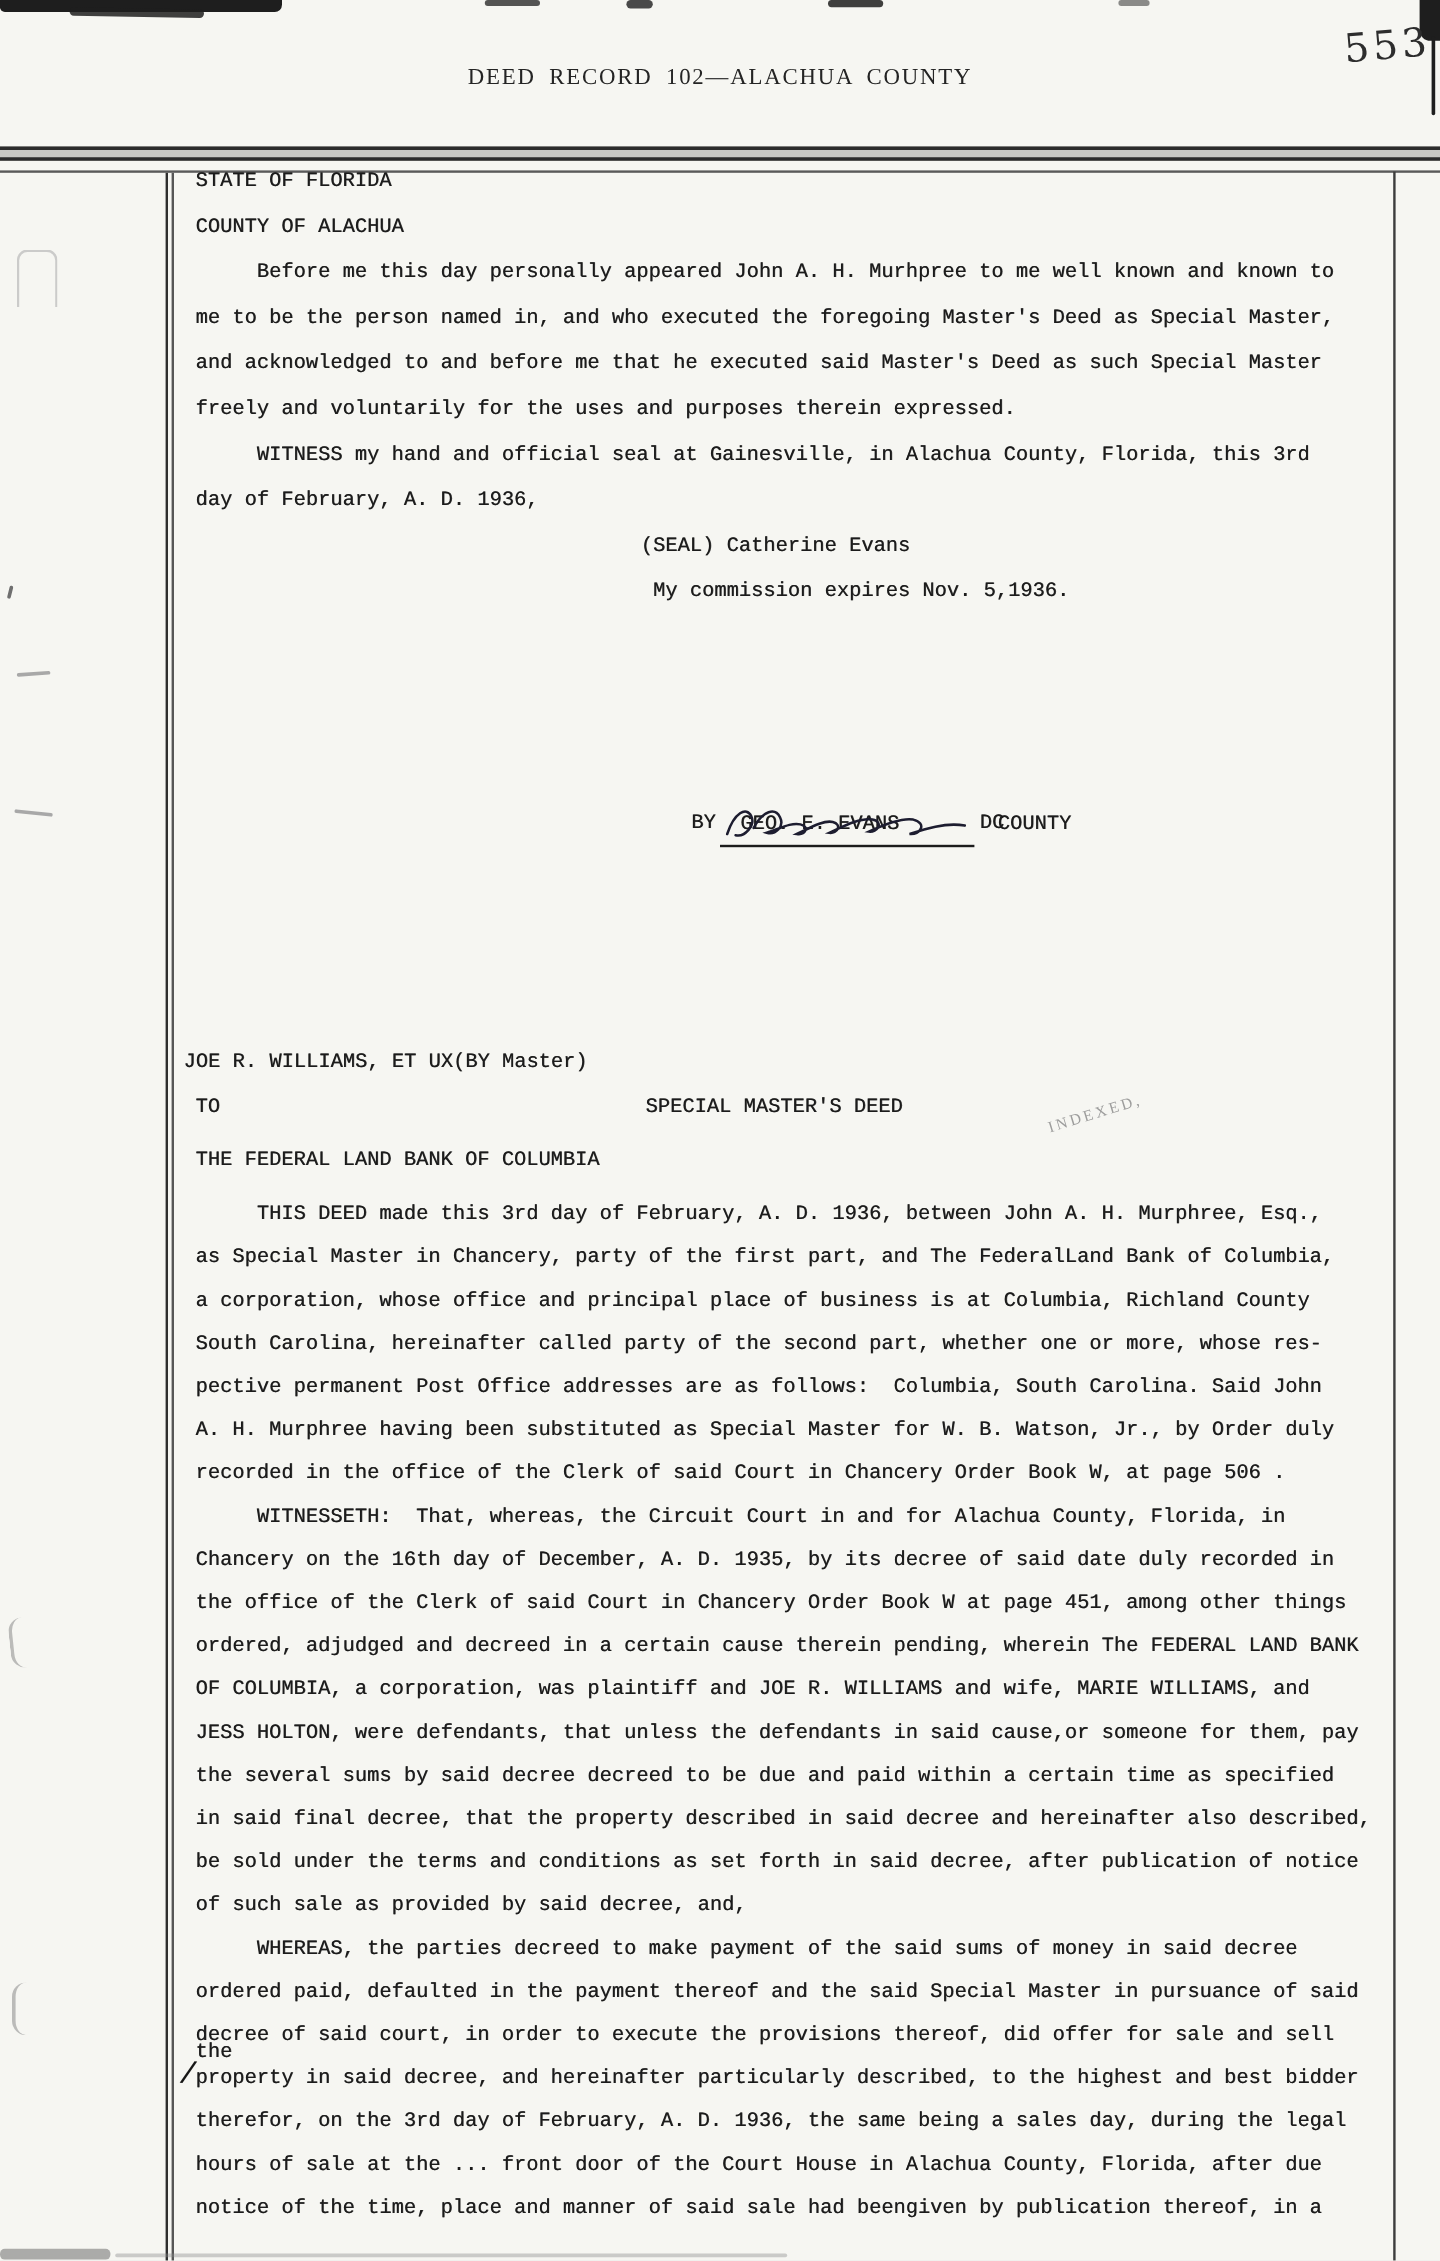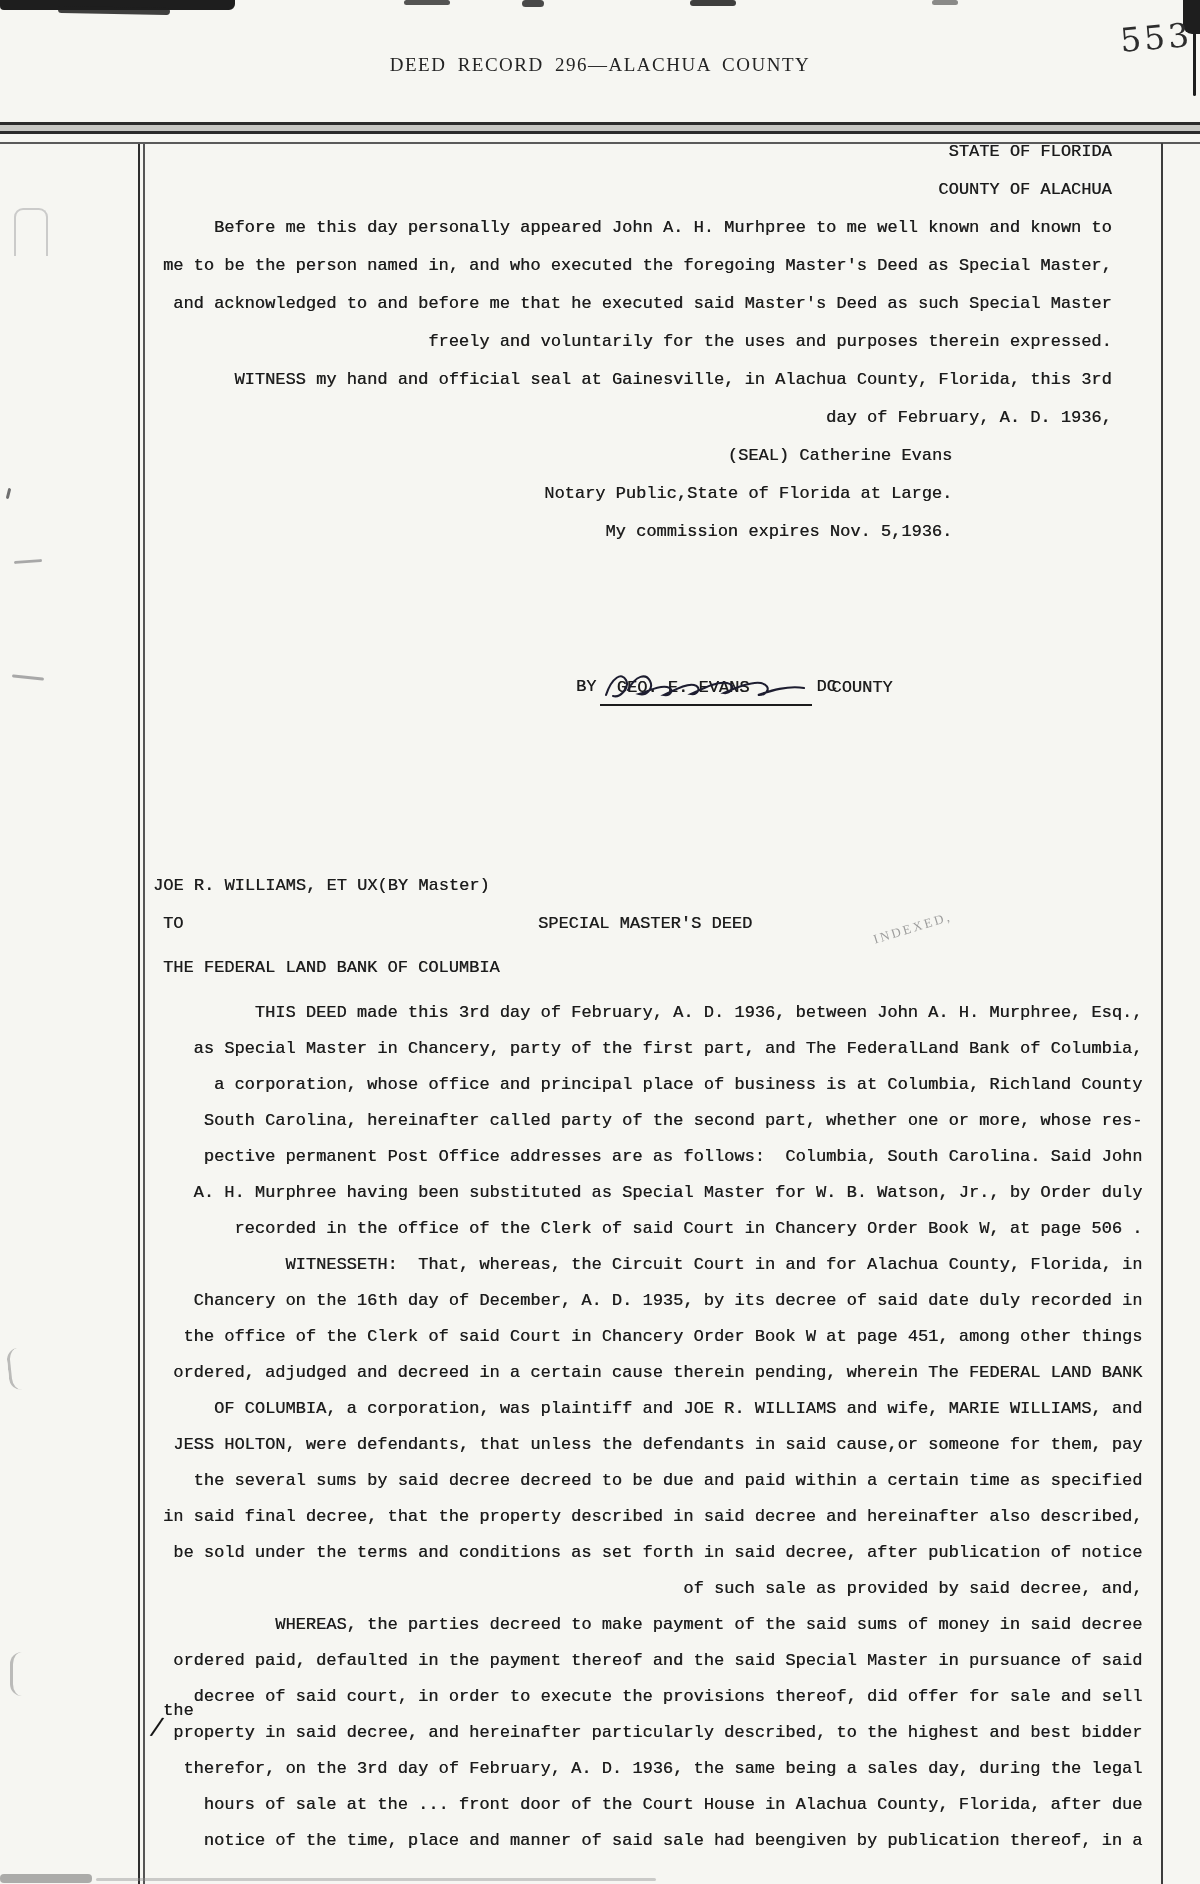--- a/index.html
+++ b/index.html
@@ -24,21 +24,20 @@
   .header{
     position:absolute; left:0; top:54px; width:1200px; text-align:center;
     font-family:"Liberation Serif","DejaVu Serif",serif;
     font-size:19px; letter-spacing:1.5px; word-spacing:5px; color:#242424;
   }
   
   .tblock{position:absolute; white-space:pre;}
   .tblock .line{
     height:38px; font-size:17px; line-height:24px;
     text-shadow:0.4px 0 0 rgba(25,25,25,.75);
-    text-align:right;
   }
   .body-block .line{height:36px;}
   .overstruck .line, .overstruck{
     text-shadow:0.8px 0 0 #111, 0 0.4px 0 rgba(20,20,20,.55);
   }
   .single{
     position:absolute; white-space:pre; font-size:17px; line-height:24px;
     text-shadow:0.4px 0 0 rgba(25,25,25,.75);
   }
   
@@ -74,40 +73,40 @@
   <div class="blob" style="left:0;top:0;width:235px;height:10px;border-radius:0 0 6px 4px;"></div>
   <div class="blob" style="left:58px;top:7px;width:112px;height:7px;opacity:.85;transform:rotate(1deg);"></div>
   <div class="blob" style="left:404px;top:0;width:46px;height:5px;opacity:.75;"></div>
   <div class="blob" style="left:522px;top:0;width:22px;height:7px;opacity:.8;"></div>
   <div class="blob" style="left:690px;top:0;width:46px;height:6px;opacity:.85;"></div>
   <div class="blob" style="left:932px;top:0;width:26px;height:5px;opacity:.5;"></div>
   <div class="blob" style="left:1183px;top:0;width:17px;height:34px;border-radius:0 0 0 9px;"></div>
   <div class="blob" style="left:1193px;top:30px;width:3px;height:66px;border-radius:2px;"></div>
 
   <div class="pageno">553</div>
-  <div class="header">DEED RECORD 296—ALACHUA COUNTY</div>
+  <div class="header">DEED RECORD 102—ALACHUA COUNTY</div>
 
   <div class="rule" style="top:122px;height:3px;background:#2c2c2c;"></div>
   <div class="rule" style="top:125px;height:6px;background:#c8c8c4;"></div>
   <div class="rule" style="top:131px;height:3px;background:#2c2c2c;"></div>
   <div class="rule" style="top:142px;height:2px;background:#5a5a5a;"></div>
 
   <div class="vline" style="left:138px;top:144px;width:2px;background:#2e2e2e;"></div>
   <div class="vline" style="left:143px;top:144px;width:1.5px;background:#565656;"></div>
   <div class="vline" style="left:1161px;top:143px;width:2px;background:#3d3d3d;"></div>
 
   <div class="bracket"></div>
   <div class="mark" style="left:7px;top:488px;width:3px;height:11px;transform:rotate(14deg);background:#6f6f6f;"></div>
   <div class="mark" style="left:14px;top:560px;width:28px;height:3px;transform:rotate(-4deg);"></div>
   <div class="mark" style="left:12px;top:676px;width:32px;height:3px;transform:rotate(6deg);"></div>
   <div class="paren" style="left:8px;top:1348px;height:42px;transform:rotate(-6deg);"></div>
   <div class="paren" style="left:10px;top:1652px;height:44px;"></div>
 
   <div class="tblock" style="left:163px;top:140px;"><div class="line">STATE OF FLORIDA</div><div class="line">COUNTY OF ALACHUA</div><div class="line">     Before me this day personally appeared John A. H. Murhpree to me well known and known to</div><div class="line">me to be the person named in, and who executed the foregoing Master's Deed as Special Master,</div><div class="line">and acknowledged to and before me that he executed said Master's Deed as such Special Master</div><div class="line">freely and voluntarily for the uses and purposes therein expressed.</div><div class="line">     WITNESS my hand and official seal at Gainesville, in Alachua County, Florida, this 3rd</div><div class="line">day of February, A. D. 1936,</div></div>
-  <div class="tblock" style="left:534px;top:444px;"><div class="line">(SEAL) Catherine Evans</div><div class="line"> Notary Public,State of Florida at Large.</div><div class="line"> My commission expires Nov. 5,1936.</div></div>
+  <div class="tblock" style="left:534px;top:444px;"><div class="line">(SEAL) Catherine Evans</div><div class="line"> My commission expires Nov. 5,1936.</div></div>
 
 
   <div class="single overstruck" style="left:576px;top:652px;">
     <span>GEO. E. EVANS</span><span style="margin-left:82px;">COUNTY</span>
   </div>
   <div class="sig-wrap" style="left:576px;top:668px;">
     <span class="single overstruck" style="position:static;">BY</span>
     <span class="sig-line">
       <svg width="212" height="36" viewBox="0 0 212 36">
         <path d="M6 27 C12 9 22 4 26 12 C30 20 20 30 13 28 M28 22 C36 7 46 5 50 13 C54 21 46 28 39 26 C49 23 59 17 67 19 C75 21 71 28 64 27 C73 23 86 15 94 17 C102 19 98 27 91 26 C102 21 117 13 127 15 C137 17 131 26 124 25 C135 20 151 13 161 15 C173 18 167 28 158 27 C170 23 188 17 204 20" fill="none" stroke="#1d1d30" stroke-width="2.1" stroke-linecap="round"></path>

